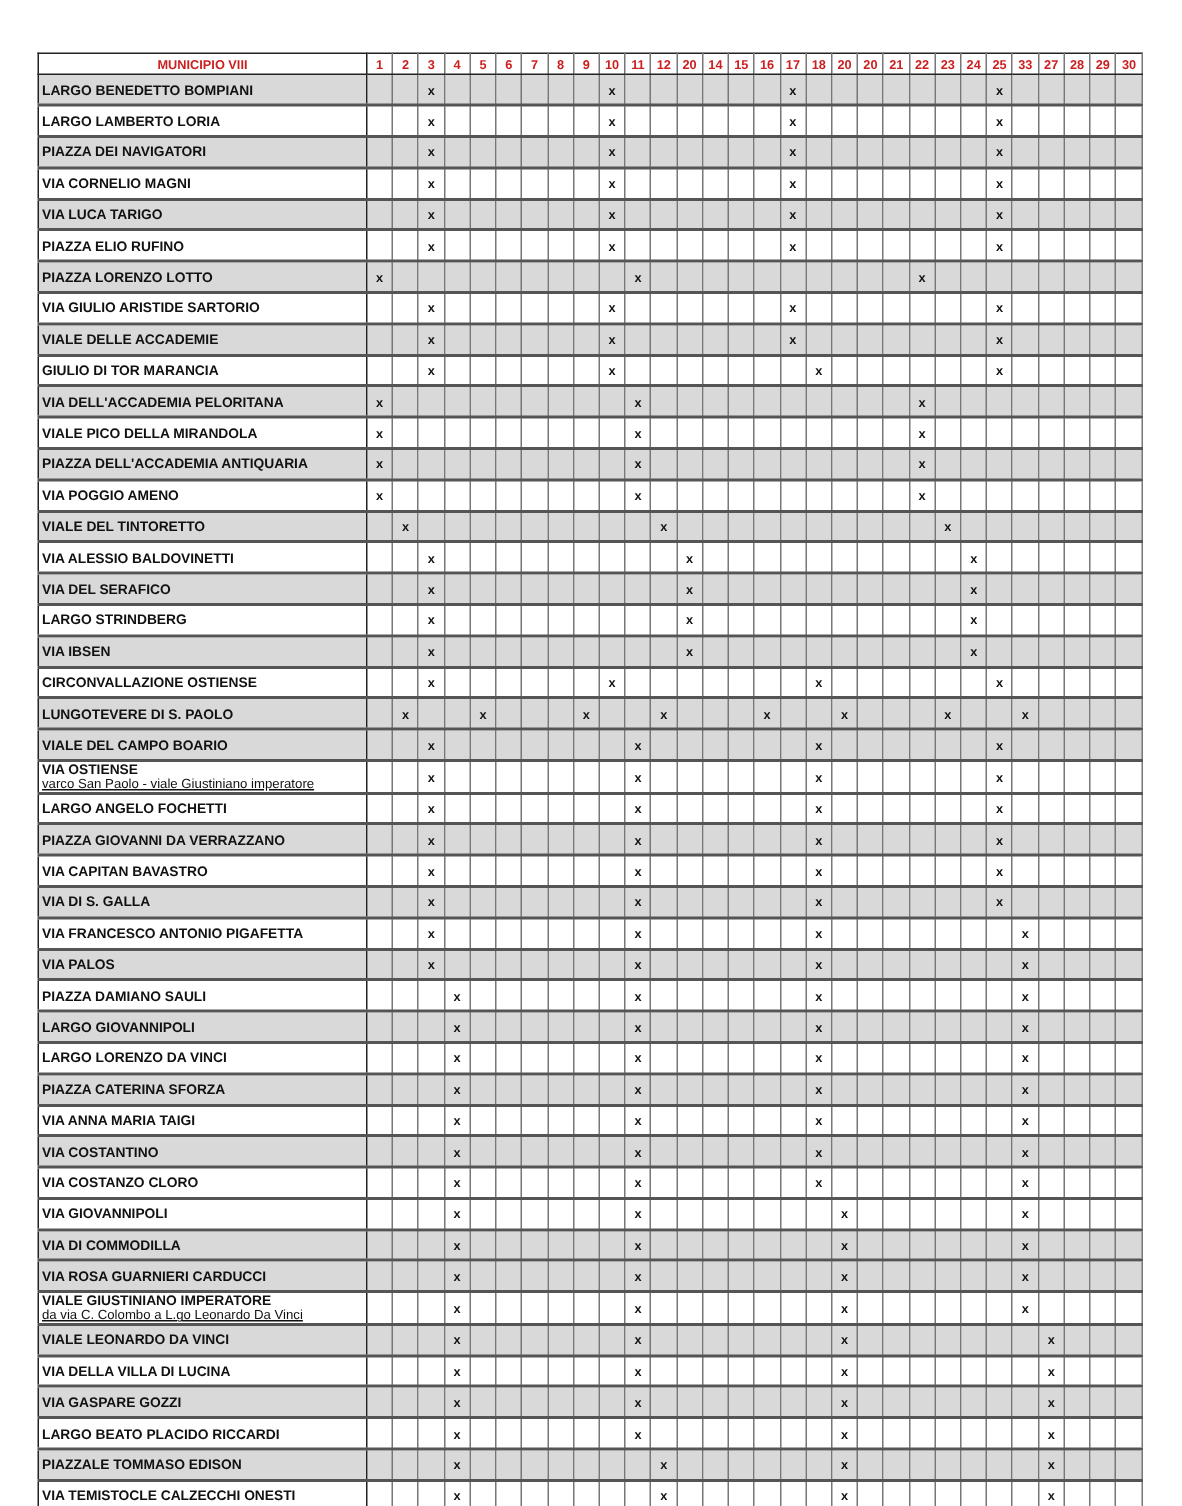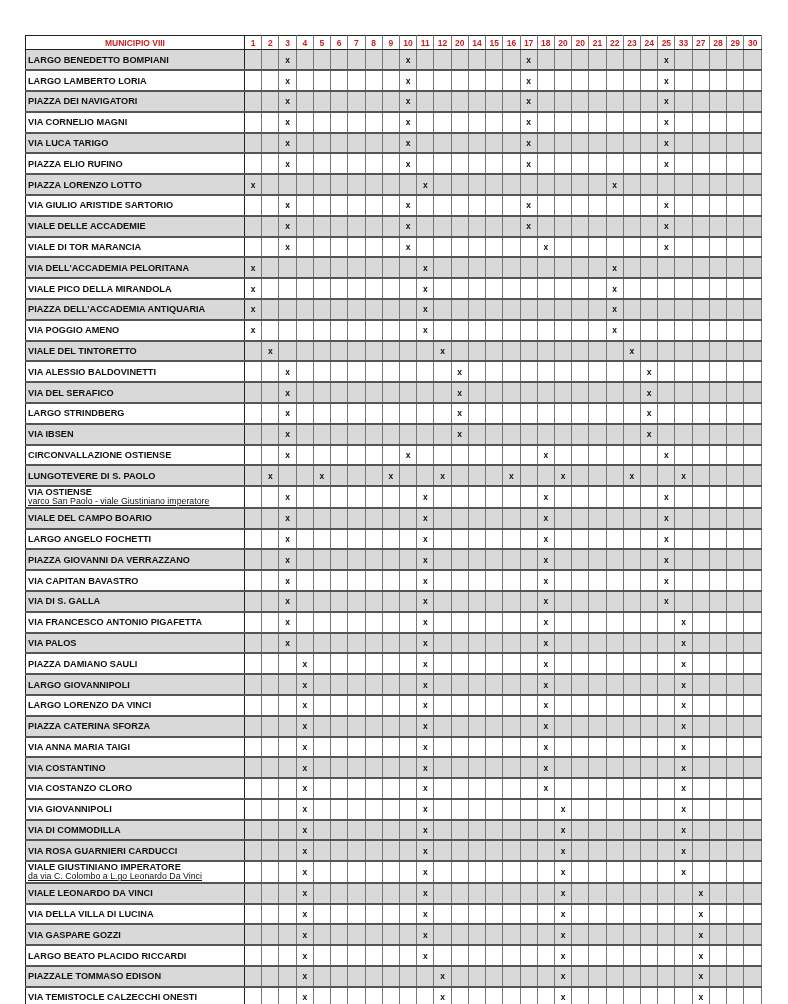--- a/index.html
+++ b/index.html
@@ -402,21 +402,21 @@
         <td class="day"></td>
         <td class="day">x</td>
         <td class="day"></td>
         <td class="day"></td>
         <td class="day"></td>
         <td class="day"></td>
         <td class="day"></td>
       </tr>
       <tr class="row">
         <td class="name">
-          <span class="main">VIALE DI TOR MARANCIA</span>
+          <span class="main">GIULIO DI TOR MARANCIA</span>
         </td>
         <td class="day"></td>
         <td class="day"></td>
         <td class="day">x</td>
         <td class="day"></td>
         <td class="day"></td>
         <td class="day"></td>
         <td class="day"></td>
         <td class="day"></td>
         <td class="day"></td>
@@ -815,64 +815,64 @@
         <td class="day"></td>
         <td class="day"></td>
         <td class="day">x</td>
         <td class="day"></td>
         <td class="day"></td>
         <td class="day"></td>
         <td class="day">x</td>
         <td class="day"></td>
         <td class="day"></td>
         <td class="day">x</td>
+        <td class="day"></td>
+        <td class="day"></td>
+        <td class="day"></td>
+        <td class="day"></td>
+      </tr>
+      <tr class="row shade">
+        <td class="name">
+          <span class="main">VIALE DEL CAMPO BOARIO</span>
+        </td>
+        <td class="day"></td>
+        <td class="day"></td>
+        <td class="day">x</td>
+        <td class="day"></td>
+        <td class="day"></td>
+        <td class="day"></td>
+        <td class="day"></td>
+        <td class="day"></td>
+        <td class="day"></td>
+        <td class="day"></td>
+        <td class="day">x</td>
+        <td class="day"></td>
+        <td class="day"></td>
+        <td class="day"></td>
+        <td class="day"></td>
+        <td class="day"></td>
+        <td class="day"></td>
+        <td class="day">x</td>
+        <td class="day"></td>
+        <td class="day"></td>
+        <td class="day"></td>
+        <td class="day"></td>
+        <td class="day"></td>
+        <td class="day"></td>
+        <td class="day">x</td>
+        <td class="day"></td>
         <td class="day"></td>
         <td class="day"></td>
         <td class="day"></td>
         <td class="day"></td>
       </tr>
       <tr class="row">
         <td class="name">
           <span class="main">VIA OSTIENSE</span>
           <span class="sub">varco San Paolo - viale Giustiniano imperatore</span>
-        </td>
-        <td class="day"></td>
-        <td class="day"></td>
-        <td class="day">x</td>
-        <td class="day"></td>
-        <td class="day"></td>
-        <td class="day"></td>
-        <td class="day"></td>
-        <td class="day"></td>
-        <td class="day"></td>
-        <td class="day"></td>
-        <td class="day">x</td>
-        <td class="day"></td>
-        <td class="day"></td>
-        <td class="day"></td>
-        <td class="day"></td>
-        <td class="day"></td>
-        <td class="day"></td>
-        <td class="day">x</td>
-        <td class="day"></td>
-        <td class="day"></td>
-        <td class="day"></td>
-        <td class="day"></td>
-        <td class="day"></td>
-        <td class="day"></td>
-        <td class="day">x</td>
-        <td class="day"></td>
-        <td class="day"></td>
-        <td class="day"></td>
-        <td class="day"></td>
-        <td class="day"></td>
-      </tr>
-      <tr class="row shade">
-        <td class="name">
-          <span class="main">VIALE DEL CAMPO BOARIO</span>
         </td>
         <td class="day"></td>
         <td class="day"></td>
         <td class="day">x</td>
         <td class="day"></td>
         <td class="day"></td>
         <td class="day"></td>
         <td class="day"></td>
         <td class="day"></td>
         <td class="day"></td>

